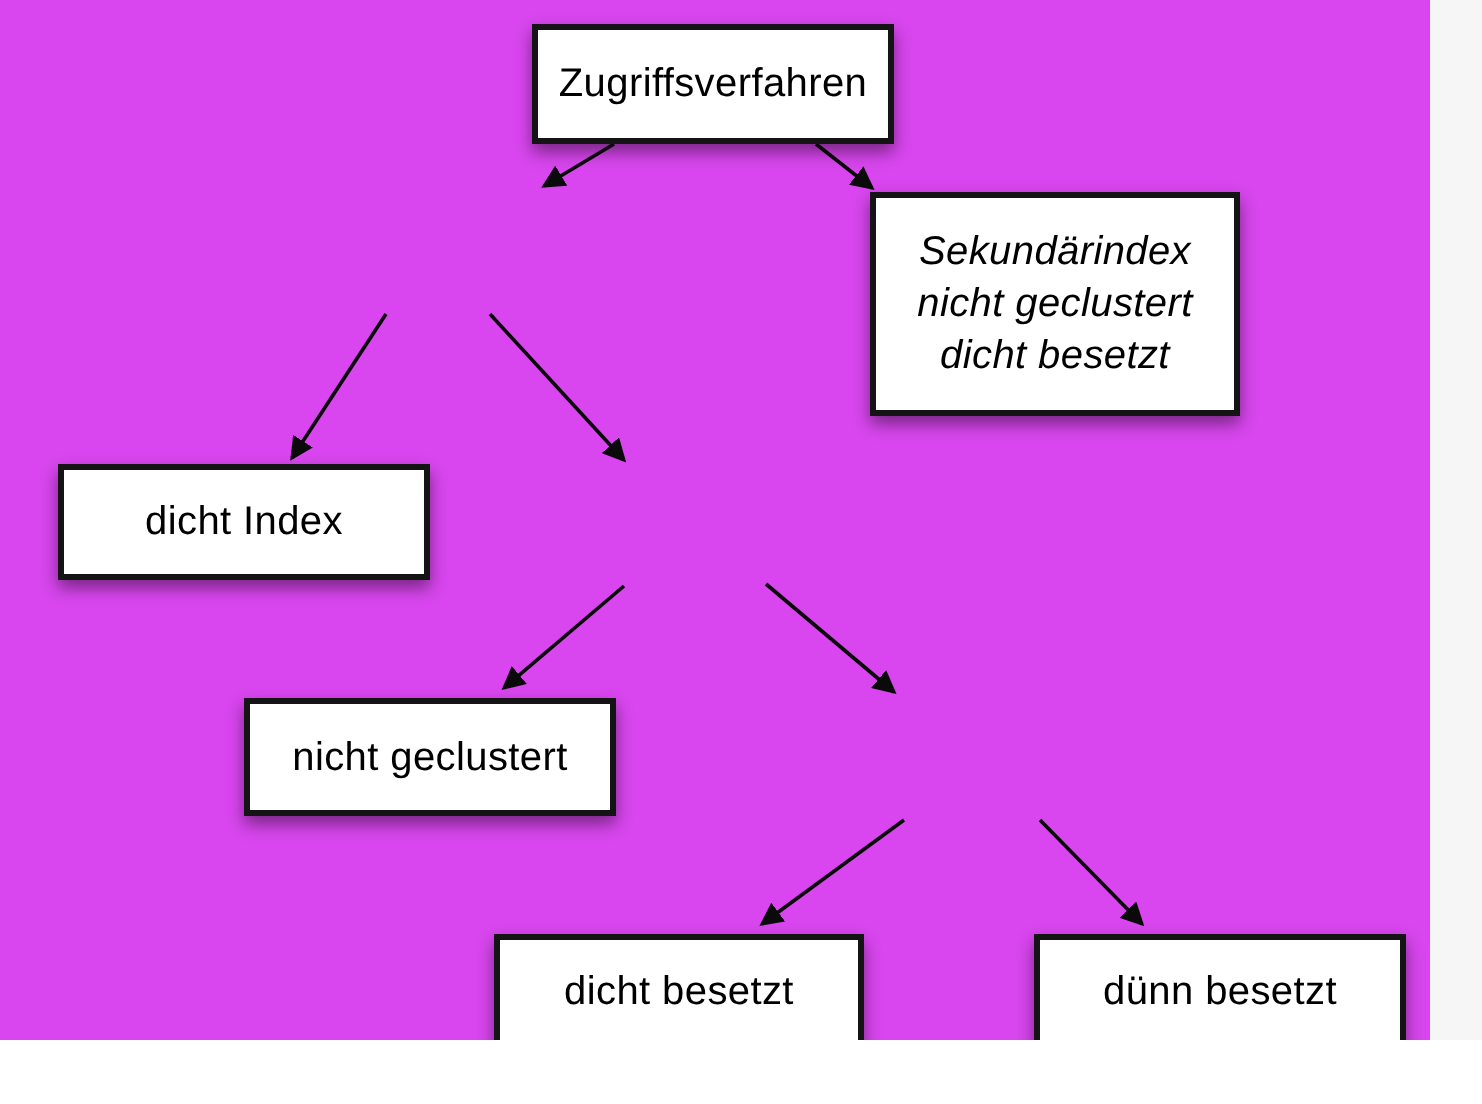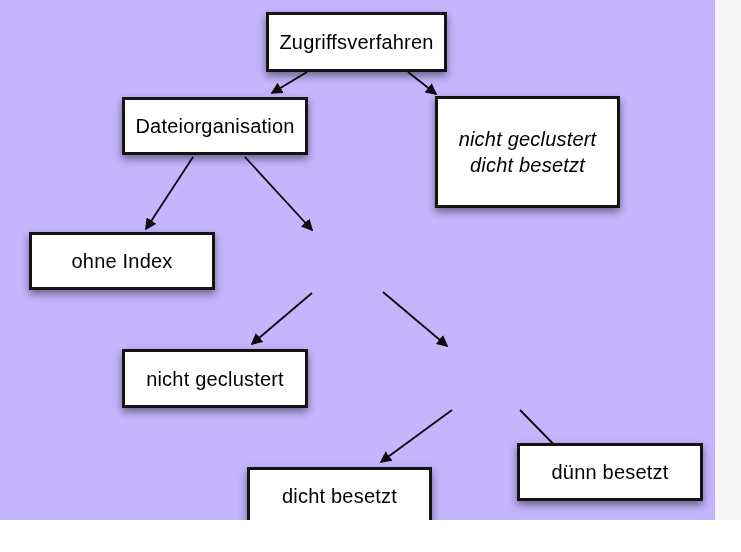--- a/index.html
+++ b/index.html
@@ -5,21 +5,21 @@
   html, body {
     margin: 0;
     padding: 0;
     background: #ffffff;
     font-family: "Liberation Sans", "DejaVu Sans", sans-serif;
   }
   .canvas {
     position: relative;
     width: 741px;
     height: 520px;
-    background: #c4b5fd;
+    background: #d946ef;
     overflow: hidden;
   }
   .right-strip {
     position: absolute;
     left: 715px;
     top: 0;
     width: 26px;
     height: 552px;
     background: #f6f6f7;
   }
@@ -75,40 +75,38 @@
     <line x1="312" y1="293" x2="252" y2="344" stroke="#0a0a0a" stroke-width="1.8" marker-end="url(#arrowhead)"></line>
     <line x1="383" y1="292" x2="447" y2="346" stroke="#0a0a0a" stroke-width="1.8" marker-end="url(#arrowhead)"></line>
     <line x1="452" y1="410" x2="381" y2="462" stroke="#0a0a0a" stroke-width="1.8" marker-end="url(#arrowhead)"></line>
     <line x1="520" y1="410" x2="571" y2="462" stroke="#0a0a0a" stroke-width="1.8" marker-end="url(#arrowhead)"></line>
   </svg>
 
   <div class="node" style="left:266px; top:12px; width:181px; height:60px">
     <span class="ln">Zugriffsverfahren</span>
   </div>
 
-  <div class="node" style="left:122px; top:97px; width:186px; height:58px">
-    <span class="ln">Dateiorganisation</span>
-  </div>
 
   <div class="node" style="left:435px; top:96px; width:185px; height:112px">
+    <span class="ln italic">Sekundärindex</span>
     <span class="ln italic">nicht geclustert</span>
     <span class="ln italic">dicht besetzt</span>
   </div>
 
   <div class="node" style="left:29px; top:232px; width:186px; height:58px">
-    <span class="ln">ohne Index</span>
+    <span class="ln">dicht Index</span>
   </div>
 
 
   <div class="node" style="left:122px; top:349px; width:186px; height:59px">
     <span class="ln">nicht geclustert</span>
   </div>
 
 
   <div class="node" style="left:247px; top:467px; width:185px; height:58px">
     <span class="ln">dicht besetzt</span>
   </div>
 
-  <div class="node" style="left:517px; top:443px; width:186px; height:58px">
+  <div class="node" style="left:517px; top:467px; width:186px; height:58px">
     <span class="ln">dünn besetzt</span>
   </div>
 
 </div>
 
 </body></html>

